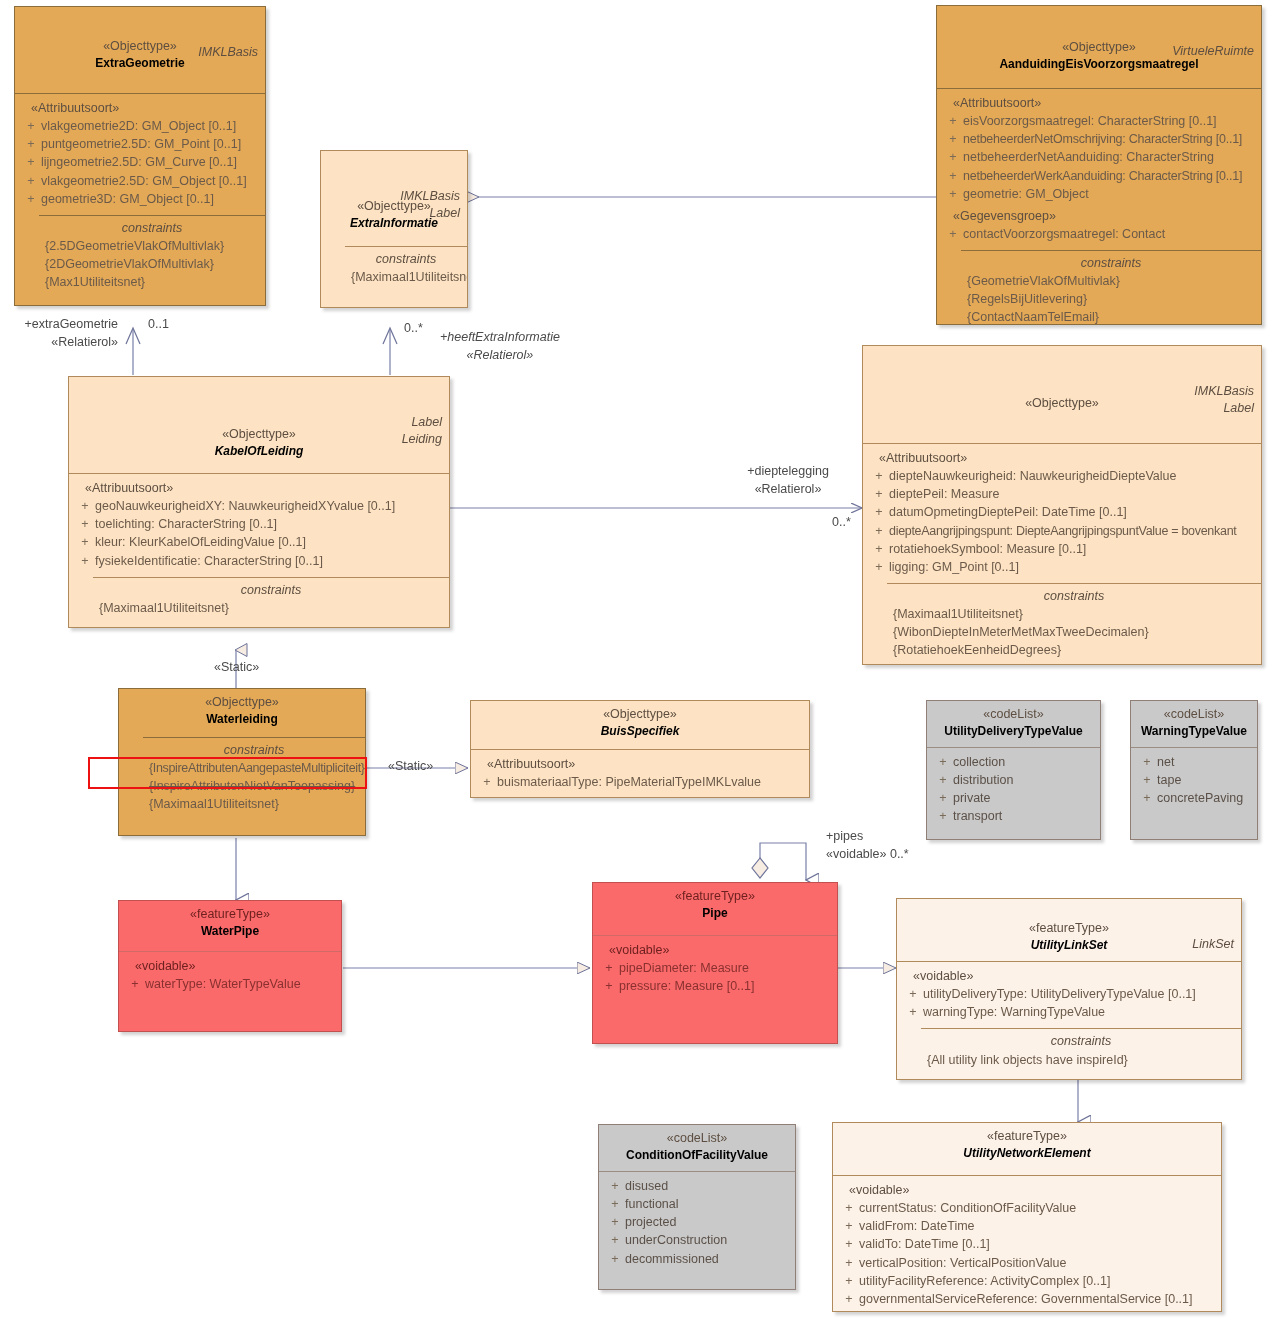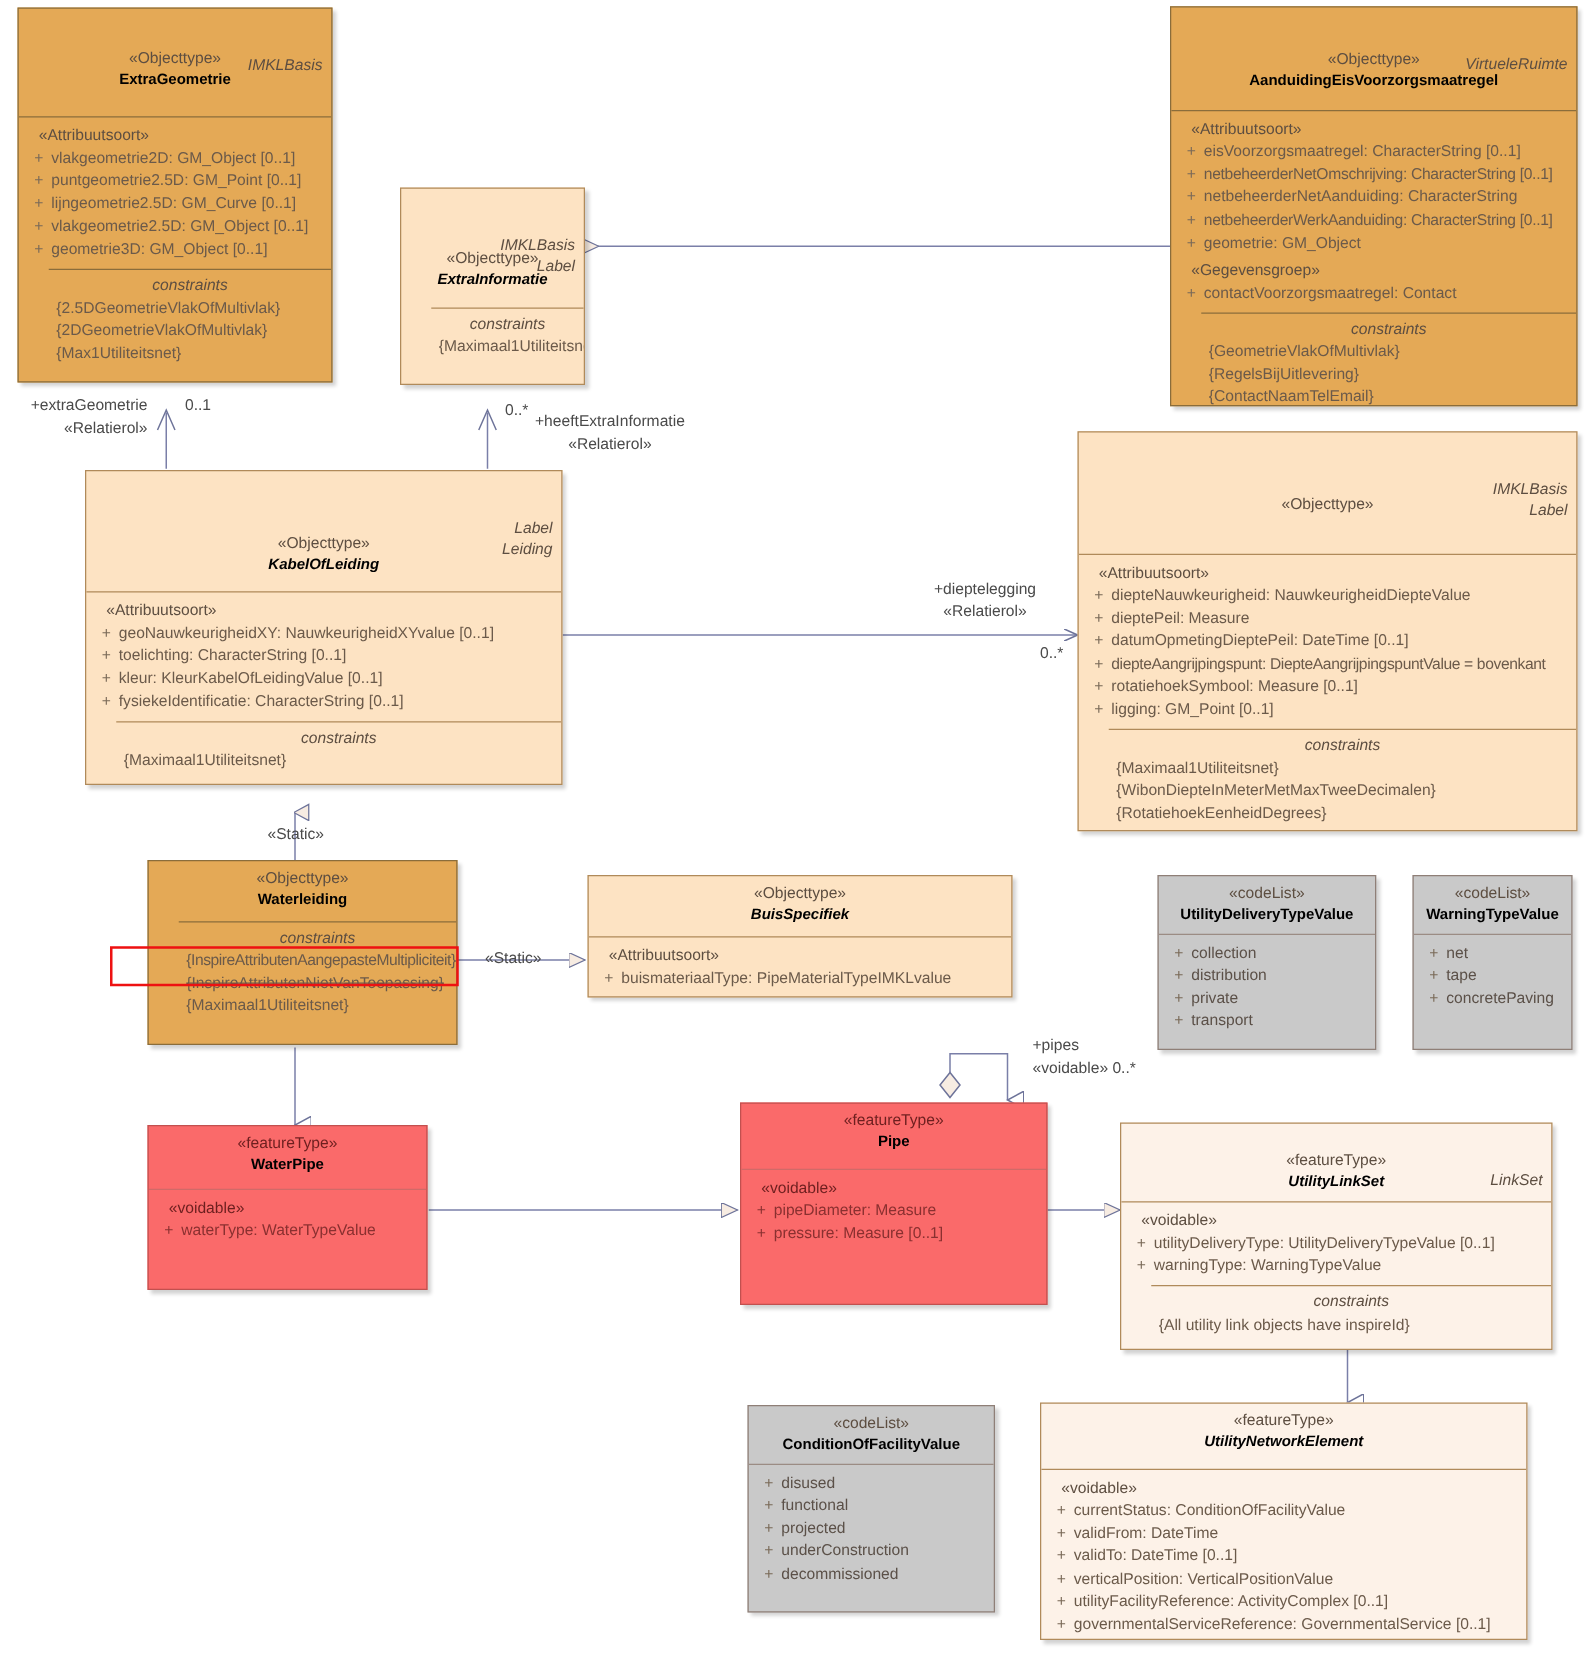--- a/index.html
+++ b/index.html
@@ -499,21 +499,21 @@
     </div>
   </div>
 
   <div class="lbl r" style="left:0px;top:316px;width:118px;">
     <div>+extraGeometrie</div>
     <div>«Relatierol»</div>
   </div>
   <div class="lbl" style="left:148px;top:316px;text-align:center;">0..1</div>
 
   <div class="lbl" style="left:404px;top:320px;">0..*</div>
-  <div class="lbl" style="left:428px;top:329px;">
+  <div class="lbl" style="left:440px;top:329px;font-style:italic;">
     <div>+heeftExtraInformatie</div>
     <div style="text-align:center;">«Relatierol»</div>
   </div>
 
   <div class="lbl c" style="left:718px;top:463px;width:140px;">
     <div>+dieptelegging</div>
     <div>«Relatierol»</div>
   </div>
   <div class="lbl" style="left:832px;top:514px;">0..*</div>
 

